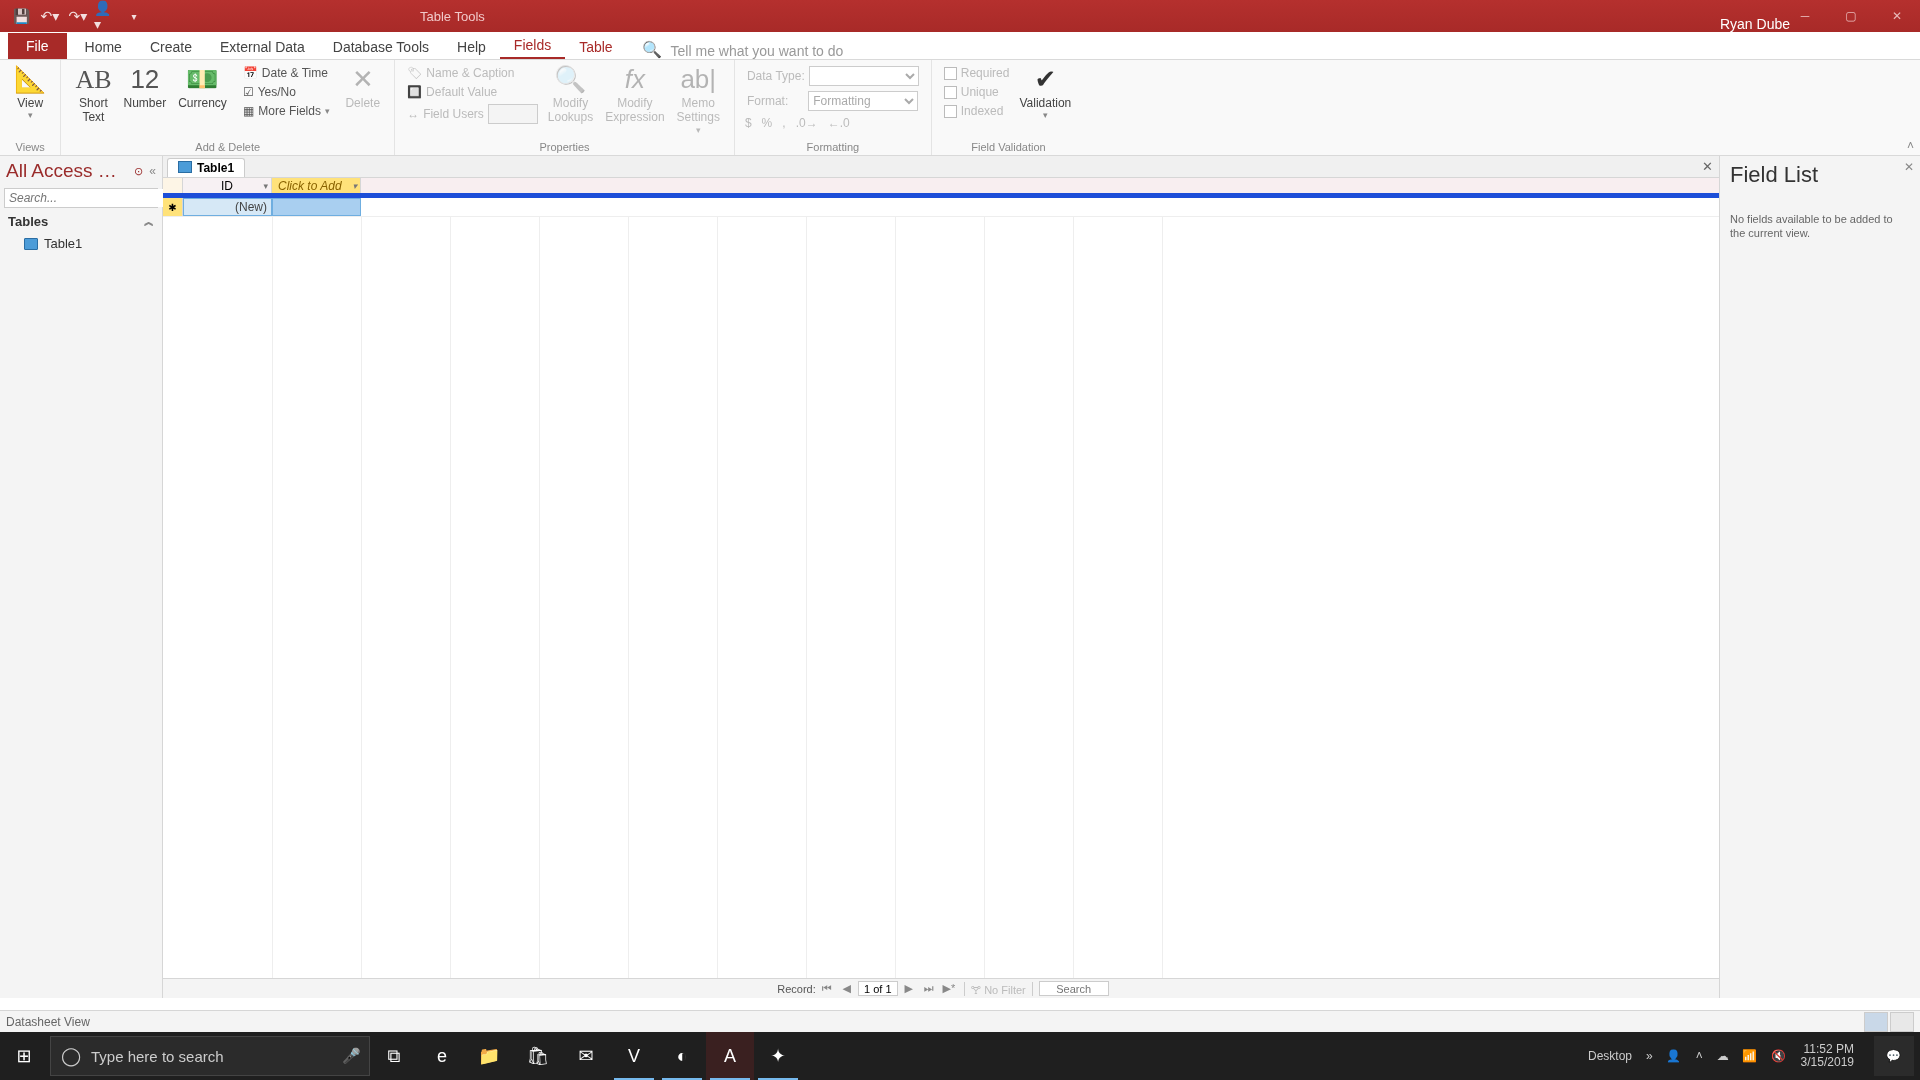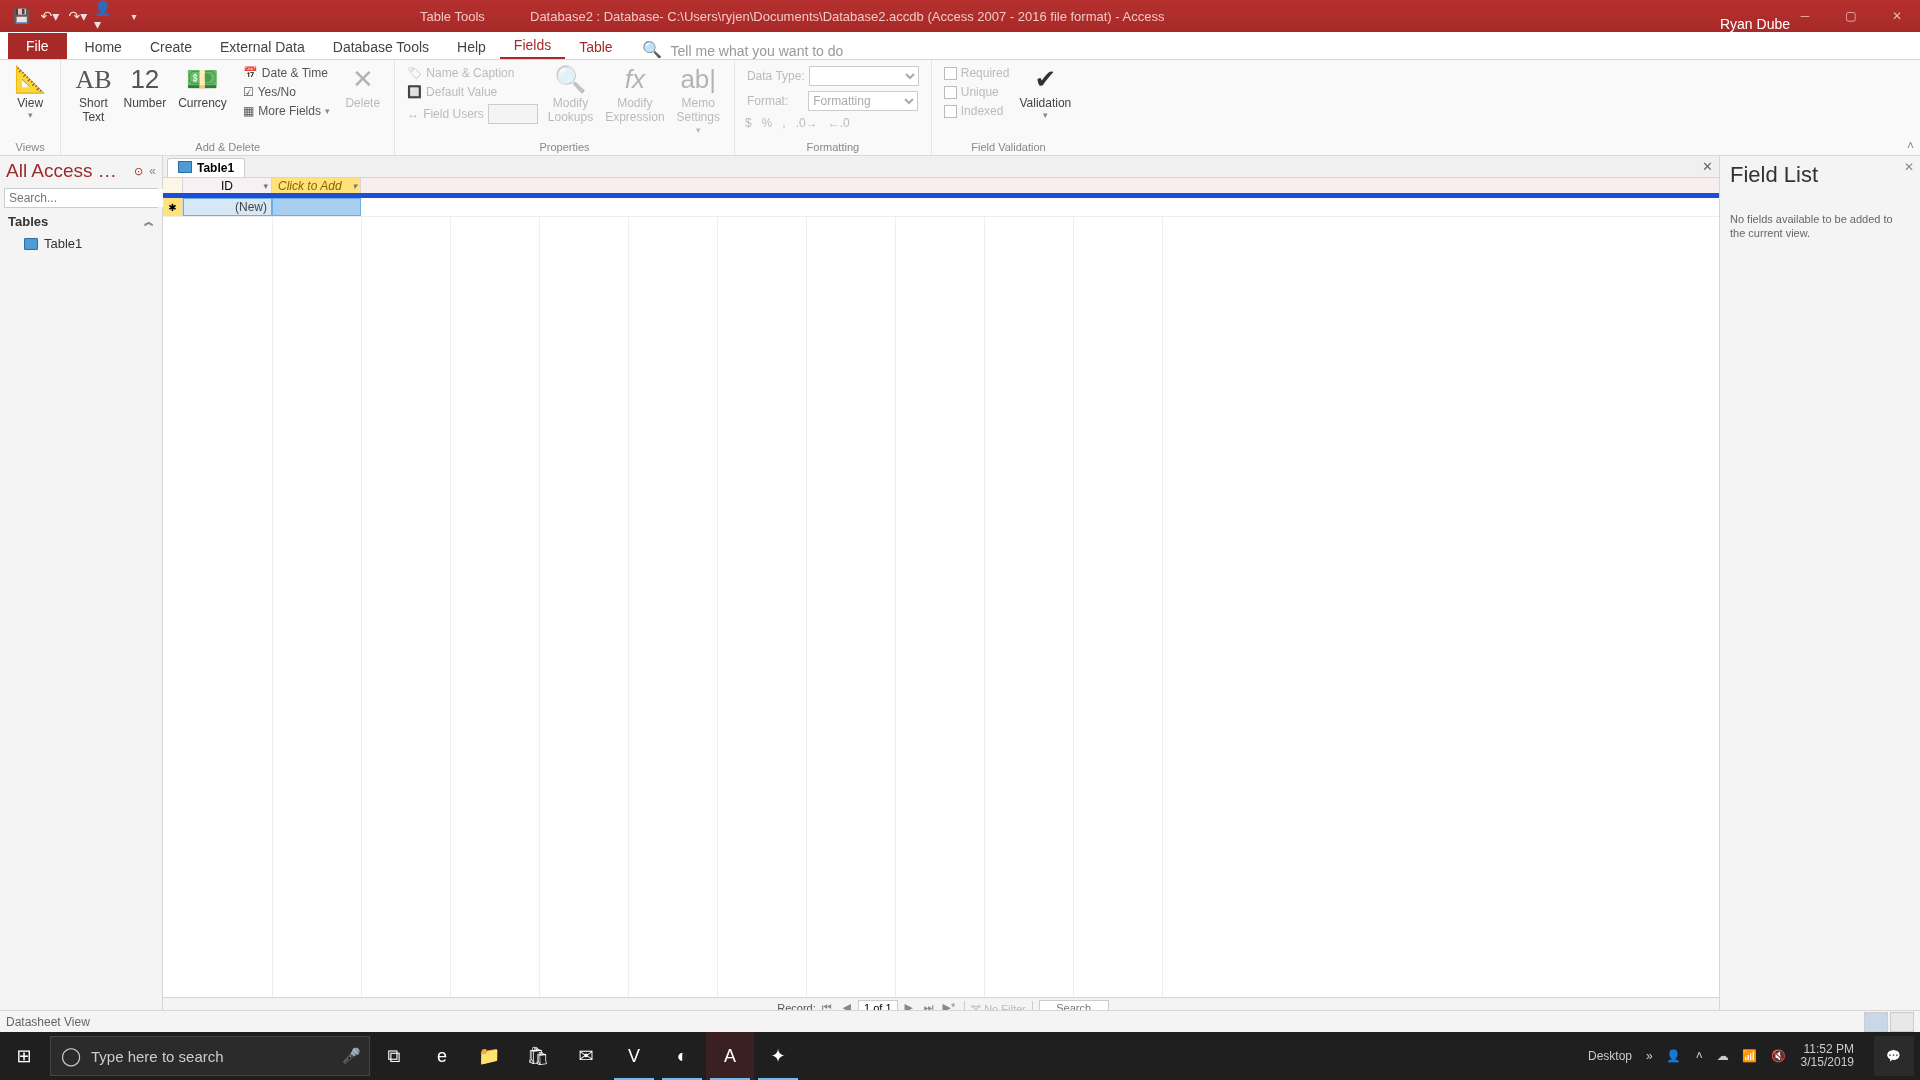--- a/index.html
+++ b/index.html
@@ -40,21 +40,21 @@
 .collapse-rib { position:absolute; right:6px; bottom:2px; font-size:12px; color:#888; }
 
 
 .content { position:absolute; top:156px; left:0; right:0; bottom:28px; display:flex; background:#fff; }
 
 
 .nav { width:163px; border-right:1px solid #d6d6d6; background:#f4f4f4; display:flex; flex-direction:column; font-size:13px; }
 .nav .hdr { display:flex; align-items:center; padding:4px 6px; color:#9a2c2b; font-size:19px; }
 .nav .hdr .t { flex:1; white-space:nowrap; overflow:hidden; text-overflow:ellipsis; }
 .nav .search { display:flex; margin:2px 4px; border:1px solid #ccc; background:#fff; }
-.nav .search input { flex:1; border:none; font-size:12px; padding:2px 4px; color:#999; outline:none; }
+.nav .search input { flex:1; border:none; font-size:12px; padding:2px 4px; font-style:italic; color:#999; outline:none; }
 .nav .search .go { width:18px; display:flex; align-items:center; justify-content:center; color:#777; font-size:12px; }
 .nav .grp { padding:4px 8px; font-weight:600; color:#333; display:flex; align-items:center; justify-content:space-between; }
 .nav .item { padding:3px 8px 3px 24px; color:#333; display:flex; align-items:center; gap:6px; }
 .nav .item .ico { width:14px; height:12px; background:#4c9cd8; border:1px solid #2a6da3; border-radius:1px; }
 
 
 .doc { flex:1; display:flex; flex-direction:column; border-right:1px solid #d6d6d6; min-width:0; }
 .doc .tabstrip { height:22px; background:#f0f0f0; border-bottom:1px solid #d6d6d6; display:flex; align-items:flex-end; position:relative; }
 .doc .tabstrip .dtab { background:#fff; border:1px solid #ccc; border-bottom:none; padding:2px 10px; font-size:12px; font-weight:600; margin-left:4px; display:flex; gap:5px; border-radius:3px 3px 0 0; }
 .doc .tabstrip .dtab .ico { width:14px; height:12px; background:#4c9cd8; border:1px solid #2a6da3; }
@@ -70,21 +70,21 @@
 .sheet .row .sel { width:20px; border-right:1px solid #d6d6d6; background:#ffe27a; display:flex;align-items:center;justify-content:center;font-size:10px; }
 .sheet .row .cell { border-right:1px solid #eee; font-size:12px; display:flex; align-items:center; justify-content:flex-end; padding-right:4px; color:#444; }
 .sheet .row .cell.id { width:89px; background:#d6e8f6; border:1px solid #6faee0; }
 .sheet .row .cell.add { width:89px; background:#a9cff0; border:1px solid #6faee0; }
 .sheet .grid { position:absolute; top:39px; left:20px; right:0; bottom:0; }
 .sheet .grid .vline { position:absolute; top:0; bottom:0; width:1px; background:#eee; }
 
 
 .recnav { height:20px; border-top:1px solid #d6d6d6; background:#f4f4f4; display:flex; align-items:center; font-size:11px; color:#555; gap:2px; padding-left:4px;justify-content:center; }
 .recnav .b { width:18px; text-align:center; color:#888; border:1px solid transparent; }
-.recnav input { width:40px; border:1px solid #ccc; height:15px; font-size:11px; text-align:center;text-decoration:underline; }
+.recnav input { width:40px; border:1px solid #ccc; height:15px; font-size:11px; text-align:center; }
 .recnav .sep { width:1px; height:14px; background:#ccc; margin:0 4px; }
 .recnav .filter { color:#bbb; }
 .recnav .srch { border:1px solid #ccc; height:15px; width:70px; font-size:11px; padding:0 4px; background:#fff; color:#999; }
 
 
 .fieldlist { width:200px; background:#f4f4f4; padding:6px 10px; font-size:12px; position:relative; flex-shrink:0;}
 .fieldlist .close { position:absolute; right:6px; top:4px; color:#888; font-size:12px; }
 .fieldlist h2 { color:#333; font-size:22px; font-weight:400; margin-bottom:24px; }
 .fieldlist p { color:#666; font-size:11px; line-height:1.3; }
 
@@ -100,35 +100,34 @@
 .winbar .cortana .o { width:40px; text-align:center; font-size:18px; }
 .winbar .cortana .mic { width:34px; text-align:center; color:#888; }
 .winbar .tb { width:48px; height:48px; display:flex; align-items:center; justify-content:center; color:#fff; font-size:18px; position:relative; }
 .winbar .tb.active::after { content:""; position:absolute; bottom:0; left:4px; right:4px; height:2px; background:#76b9ed; }
 .winbar .tray { margin-left:auto; display:flex; align-items:center; color:#ccc; font-size:12px; gap:14px; padding-right:6px; }
 .winbar .tray .clock { text-align:right; line-height:1.1; font-size:12px; }
 .winbar .tray .notif { width:40px; height:40px; background:#2b2b2b; display:flex; align-items:center; justify-content:center; margin-left:6px; position:relative; }
 
 
 .statusbar { bottom:48px; height:22px; }
-.content { bottom:63px; }
+.content { bottom:82px; }
 </style>
 </head>
 <body>
 
 <div class="titlebar">
   <div class="qat">
     <span class="icn">💾</span>
     <span class="icn">↶▾</span>
     <span class="icn">↷▾</span>
     <span class="icn">👤▾</span>
     <span class="icn" style="font-size:10px;">▾</span>
   </div>
   <div class="table-tools">Table Tools</div>
-  <div class="doc-title">Database2 : Database- C:\Users\ryjen\Documents\Database2.accdb (Access 2007 - 2016 file format)  -  Access</div>
   <div class="user">Ryan Dube</div>
   <div class="winctl">
     <div>─</div>
     <div>▢</div>
     <div>✕</div>
   </div>
 </div>
 
 <div class="tabs">
   <div class="tab file">File</div>

